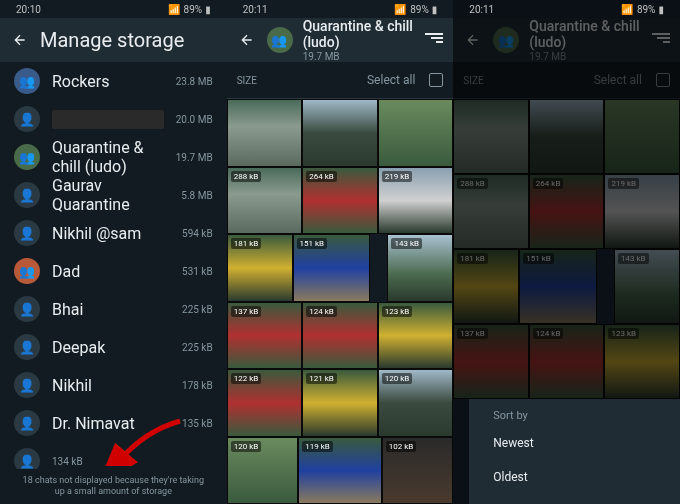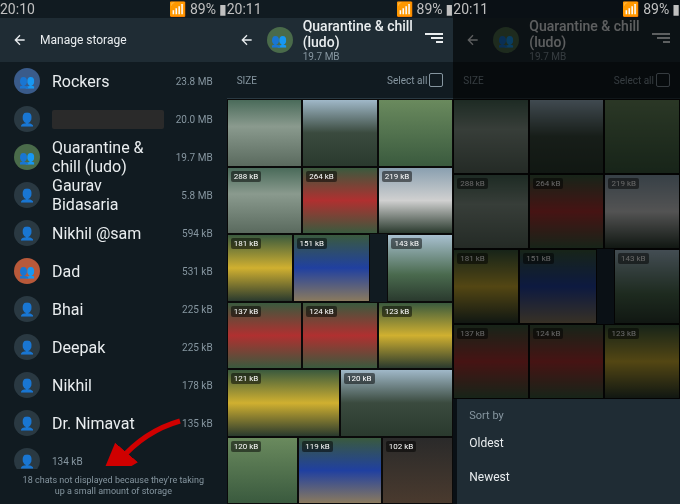--- a/index.html
+++ b/index.html
@@ -1,20 +1,20 @@
 <!DOCTYPE html>
 <html><head>
 <meta charset="utf-8">
 <style>
 * { box-sizing: border-box; margin: 0; padding: 0; }
 body { width: 680px; height: 504px; background: #0d1418; font-family: -apple-system, Roboto, sans-serif; color: #e9edef; display: flex; overflow: hidden; }
 .screen { width: 226.67px; height: 504px; background: #111b21; display: flex; flex-direction: column; position: relative; }
 .screen.dim { background: #0a1015; }
 .screen.dim .grid-row, .screen.dim .size-bar, .screen.dim .header { filter: brightness(0.4); }
-.statusbar { height: 18px; display: flex; justify-content: space-between; align-items: center; padding: 0 0; font-size: 14px; color: #c0c0c0; }
+.statusbar { height: 18px; display: flex; justify-content: space-between; align-items: center; padding: 0 16px; font-size: 10px; color: #c0c0c0; }
 .statusbar .right { display: flex; gap: 3px; align-items: center; }
 .header { height: 44px; display: flex; align-items: center; padding: 0 10px; gap: 10px; background: #1f2c34; }
 .back { width: 20px; height: 20px; display: flex; align-items: center; justify-content: center; }
 .avatar { width: 28px; height: 28px; border-radius: 50%; background: #2a3942; display: flex; align-items: center; justify-content: center; font-size: 14px; color: #8696a0; overflow: hidden; }
 .avatar.sm { width: 26px; height: 26px; font-size: 13px; }
 .avatar.green { background: #4a6b4a; }
 .avatar.orange { background: #b8593a; }
 .avatar.blue { background: #3a5b8a; }
 .header-title { flex: 1; }
 .header-title .t1 { font-size: 14px; font-weight: 500; }
@@ -26,75 +26,75 @@
 .sort-icon span:nth-child(3) { width: 40%; }
 .list { flex: 1; overflow: hidden; display: flex; flex-direction: column; }
 .row { display: flex; align-items: center; padding: 6px 14px; gap: 12px; min-height: 38px; }
 .row .name { flex: 1; font-size: 16px; }
 .row .size { font-size: 10px; color: #8696a0; }
 .redacted { background: #2a2a2a; color: transparent; border-radius: 2px; }
 .footer-note { font-size: 9px; color: #8696a0; text-align: center; padding: 6px 22px; line-height: 1.3; }
 .arrow { position: absolute; bottom: 38px; right: 42px; pointer-events: none; }
 .size-bar { height: 30px; display: flex; align-items: center; padding: 18px 10px; background: #111b21; border-bottom: 1px solid #2a3942; }
 .size-bar .lbl { font-size: 10px; color: #8696a0; flex: 1; }
-.size-bar .sa { font-size: 10px; color: #8696a0; margin-right: 2px; }
+.size-bar .sa { font-size: 12px; color: #8696a0; margin-right: 14px; }
 .checkbox { width: 14px; height: 14px; border: 1.5px solid #8696a0; border-radius: 2px; }
 .grid { flex: 1; overflow: hidden; display: flex; flex-direction: column; }
 .grid-row { display: flex; height: 75px; }
 .thumb { flex: 1; position: relative; background: #2a3a2e; border: 0.5px solid #0a0a0a; overflow: hidden; }
 .thumb .badge { position: absolute; top: 3px; left: 3px; font-size: 8px; color: #fff; background: rgba(0,0,0,0.5); padding: 1px 3px; border-radius: 2px; }
 .thumb.waterfall { background: linear-gradient(180deg, #4a6b5a 0%, #8a9a8e 40%, #5a6a5e 100%); }
 .thumb.rocks { background: linear-gradient(180deg, #a0b8c8 0%, #3a4a3e 50%, #2a3a2e 100%); }
 .thumb.forest { background: linear-gradient(180deg, #6a8a5e 0%, #3a5a3e 100%); }
 .thumb.car { background: linear-gradient(180deg, #8aa0b0 0%, #d0d0d0 50%, #2a3a2e 100%); }
 .thumb.person-red { background: linear-gradient(180deg, #3a5a3e 0%, #b03030 50%, #3a5a3e 100%); }
 .thumb.person-yellow { background: linear-gradient(180deg, #3a5a3e 0%, #d0b030 50%, #2a3a2e 100%); }
 .thumb.person-blue { background: linear-gradient(180deg, #3a5a3e 0%, #2040a0 50%, #8a7a5e 100%); padding-left: 12px; }
 .thumb.hills { background: linear-gradient(180deg, #a8c0d0 0%, #4a6a4e 60%, #2a3a2e 100%); margin-left: 17px; }
 .thumb.dark-man { background: linear-gradient(180deg, #2a2a2a 0%, #4a3a2e 100%); }
-.sheet { position: absolute; bottom: 0; left: 4px; right: 0; background: #1f2c34; padding: 10px 12px; z-index: 10; }
+.sheet { position: absolute; bottom: 0; left: 16px; right: 0; background: #1f2c34; padding: 10px 24px; z-index: 10; }
 .sheet .title { font-size: 11px; color: #8696a0; margin-bottom: 4px; }
 .sheet .option { font-size: 12px; padding: 10px 0; display: flex; align-items: center; }
 .sheet .option.sel::after { content: '✓'; margin-left: auto; color: #00a884; font-size: 14px; }
 </style>
 </head>
 <body>
 
 <div class="screen">
   <div class="statusbar">
     <span>20:10</span>
     <span class="right">📶 <span>89%</span>▮</span>
   </div>
   <div class="header">
     <div class="back">
       <svg width="16" height="16" viewBox="0 0 24 24" fill="none" stroke="#e9edef" stroke-width="2">
           <path d="M19 12H5M12 5l-7 7 7 7"></path>
         </svg>
     </div>
-    <span class="header-title" style="font-size:12px;">Manage storage</span>
+    <span class="header-title" style="font-size:20px;">Manage storage</span>
   </div>
   <div class="list" id="chat-list">
       <div class="row">
         <div class="avatar sm blue">👥</div>
         <div class="name">Rockers</div>
         <div class="size">23.8 MB</div>
       </div>
       <div class="row">
         <div class="avatar sm grey">👤</div>
         <div class="name redacted">██████</div>
         <div class="size">20.0 MB</div>
       </div>
       <div class="row">
         <div class="avatar sm green">👥</div>
         <div class="name">Quarantine &amp; chill (ludo)</div>
         <div class="size">19.7 MB</div>
       </div>
       <div class="row">
         <div class="avatar sm grey">👤</div>
-        <div class="name">Gaurav Bidasaria</div>
+        <div class="name">Gaurav Quarantine</div>
         <div class="size">5.8 MB</div>
       </div>
       <div class="row">
         <div class="avatar sm grey">👤</div>
         <div class="name">Nikhil @sam</div>
         <div class="size">594 kB</div>
       </div>
       <div class="row">
         <div class="avatar sm orange">👥</div>
         <div class="name">Dad</div>
@@ -196,20 +196,23 @@
           <div class="badge">137 kB</div>
         </div>
         <div class="thumb person-red">
           <div class="badge">124 kB</div>
         </div>
         <div class="thumb person-yellow">
           <div class="badge">123 kB</div>
         </div>
       </div>
       <div class="grid-row">
+        <div class="thumb person-red">
+          <div class="badge">122 kB</div>
+        </div>
         <div class="thumb person-yellow">
           <div class="badge">121 kB</div>
         </div>
         <div class="thumb rocks">
           <div class="badge">120 kB</div>
         </div>
       </div>
       <div class="grid-row">
         <div class="thumb forest">
           <div class="badge">120 kB</div>
@@ -287,17 +290,17 @@
           <div class="badge">124 kB</div>
         </div>
         <div class="thumb person-yellow">
           <div class="badge">123 kB</div>
         </div>
       </div>
     </div>
   <div class="sheet">
     <div class="title">Sort by</div>
     <div id="sheet-opts">
+        <div class="option">Newest</div>
         <div class="option">Oldest</div>
-        <div class="option">Newest</div>
       </div>
   </div>
 </div>
 
 </body></html>

